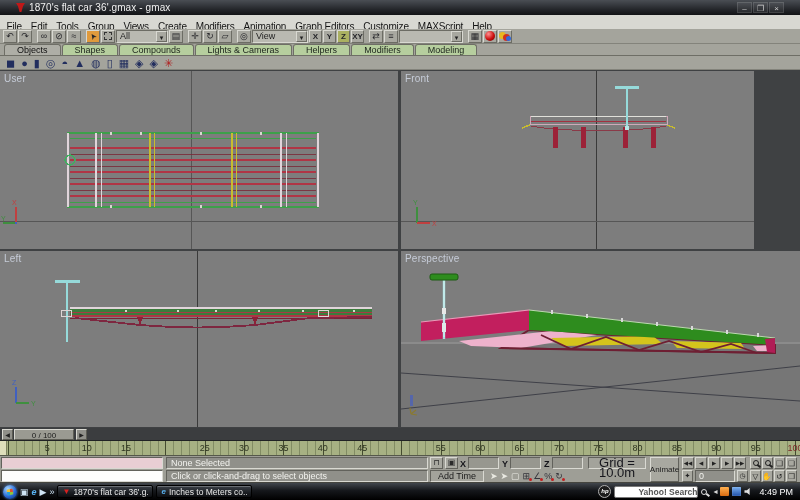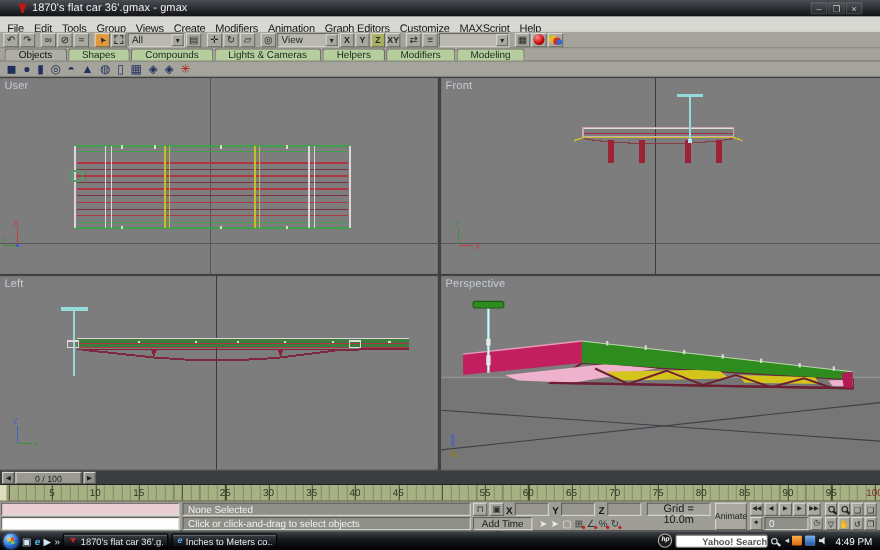--- a/index.html
+++ b/index.html
@@ -60,21 +60,21 @@
   
   .objbar{top:56px;height:14px;background:#a4a49c;border-bottom:1px solid #83837b;
           display:flex;align-items:center;gap:6px;padding-left:6px}
   .obj-ico{font-size:11px;line-height:12px;color:#222e5e}
   .obj-ico.red{color:#b02020}
 
   
   .vpwrap{top:70px;height:358px;background:#3f4143}
   .viewport{position:absolute;background:#7d7d7d;overflow:hidden}
   .vp-user{left:0;top:1px;width:398px;height:178px}
-  .vp-front{left:401px;top:1px;width:399px;height:178px}
+  .vp-front{left:401px;top:1px;width:353px;height:178px}
   .vp-left{left:0;top:181px;width:398px;height:176px}
   .vp-persp{left:401px;top:181px;width:399px;height:176px}
   .vp-label{position:absolute;left:4px;top:2px;font-size:10px;color:#c6ccd8;letter-spacing:.2px}
   .viewport svg{position:absolute;left:0;top:0}
 
   
   .timeslider{top:428px;height:13px;background:#3b3d3f;border-bottom:1px solid #202224}
   .ts-btn{position:absolute;top:1px;width:11px;height:11px;background:#90908a;font-size:6px;
           line-height:11px;text-align:center;color:#222;
           border:1px solid;border-color:#d9d9d2 #5c5c54 #5c5c54 #d9d9d2}
@@ -104,21 +104,21 @@
   .sel-field{left:166px;top:1px;width:262px;height:12px;background:#90908a;
              font-size:9px;color:#f2f2ee;padding:0 4px;line-height:10px}
   .prompt-field{left:166px;top:14px;width:262px;height:12px;background:#90908a;
              font-size:9px;color:#f2f2ee;padding:0 4px;line-height:10px}
   .mini-btn{width:13px;height:12px;font-size:8px;line-height:10px;text-align:center;color:#2a2a2a}
   .lock-btn{left:430px;top:1px}
   .abs-btn{left:445px;top:1px}
   .coord-lab{top:3px;font-size:9px;color:#14141a;font-weight:bold}
   .coord-field{top:1px;width:31px;height:12px;background:#97978f}
   .grid-field{left:588px;top:1px;width:58px;height:12px;background:#a3a39b;
-              font-size:10px;color:#16161c;line-height:10px;text-align:center}
+              font-size:13px;color:#16161c;line-height:10px;text-align:center}
   .animate-btn{left:650px;top:1px;width:29px;height:25px;font-size:8px;color:#1c1c1c;
                display:flex;align-items:center;justify-content:center}
   .addtag{left:430px;top:14px;width:54px;height:12px;font-size:9px;color:#1a1a1a;
           background:#a3a39b;text-align:center;line-height:10px}
   .snaps{left:490px;top:14px;display:flex;gap:3px;align-items:center;height:12px}
   .snap-ico{font-size:9px;color:#e9e9e2}
   .snap-ico.dk{color:#33333a;position:relative}
   .snap-ico.dk::after{content:"";position:absolute;right:-2px;bottom:0;width:3px;height:3px;
                       border-radius:50%;background:#c42020}
   .playrow{left:682px;top:1px;display:flex;gap:1px}

